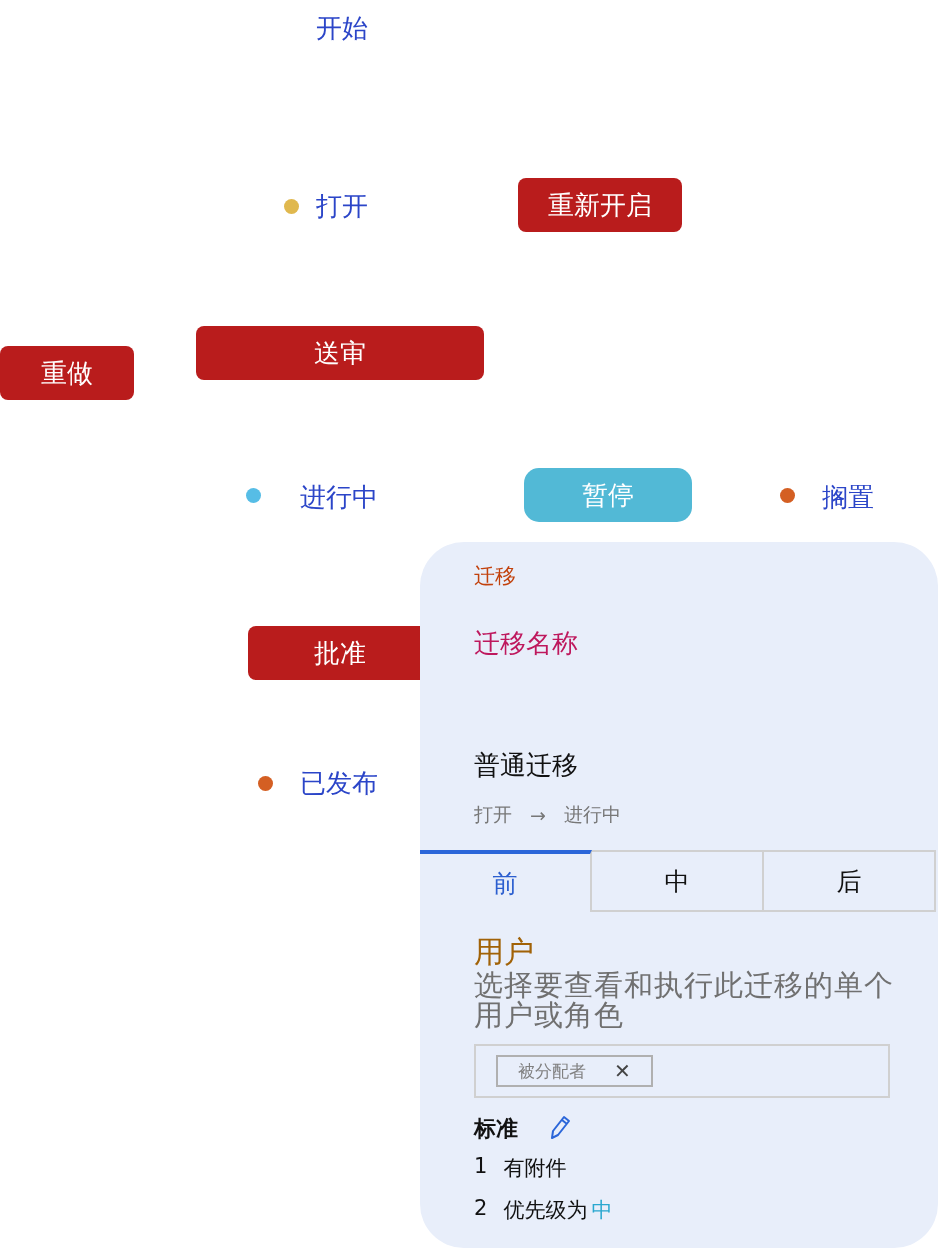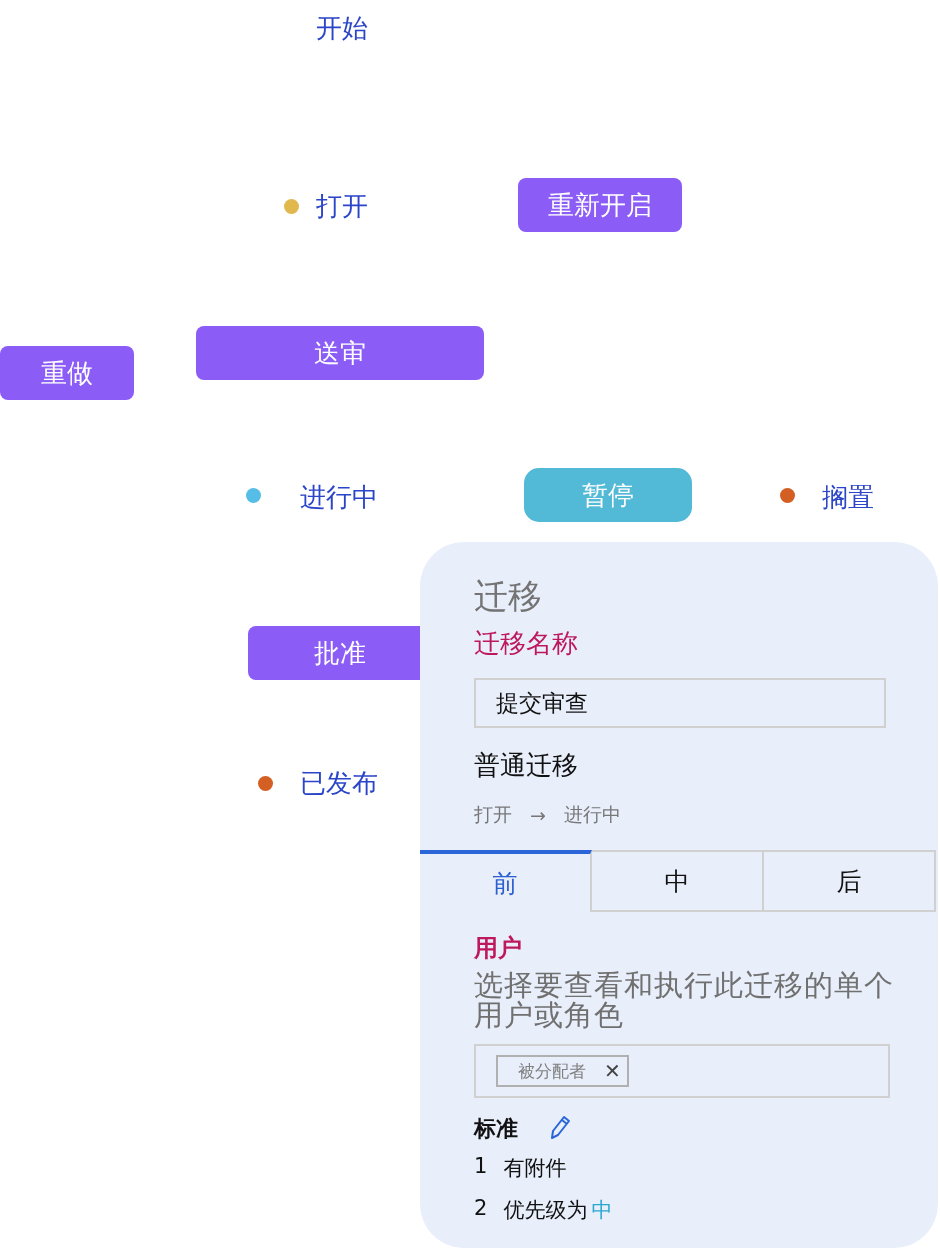--- a/index.html
+++ b/index.html
@@ -1,43 +1,43 @@
 <!DOCTYPE html>
 <html><head>
 <meta charset="utf-8">
 <style>
   html, body { margin:0; padding:0; }
   body { width:940px; height:1248px; position:relative; background:#ffffff; overflow:hidden;
          font-family:"DejaVu Sans", "Liberation Sans", sans-serif; }
   .node-label { position:absolute; color:#2b45c8; font-size:26px; line-height:30px; white-space:nowrap; }
   .dot { position:absolute; width:15px; height:15px; border-radius:50%; }
   .btn { position:absolute; height:54px; border-radius:8px; color:#ffffff; font-size:26px;
-         display:flex; align-items:center; justify-content:center; background:#8b5cf6; cursor:pointer; }
+         display:flex; align-items:center; justify-content:center; background:#b91c1c; cursor:pointer; }
   .btn.teal { background:#52b9d6;border-radius:15px; }
 
   .panel { position:absolute; left:420px; top:542px; width:518px; height:706px; background:#e8eefa;
            border-radius:44px 44px 44px 44px; }
   .panel .txt { position:absolute; left:54px; white-space:nowrap; }
-  .panel-title { top:32px; font-size:34px; color:#737373; }
+  .panel-title { top:20px; font-size:21px; color:#c2410c; }
   .name-label { top:84px; font-size:26px; color:#be185d; }
   .name-input { position:absolute; left:54px; top:136px; width:412px; height:50px; border:2px solid #d0d0d0;
                 background:#e8eefa; box-sizing:border-box; font-size:23px; color:#111; padding-left:20px;
                 display:flex; align-items:center; }
   .type-label { top:206px; font-size:26px; color:#111; }
   .path { position:absolute; left:54px; top:260px; font-size:19px; color:#777; display:flex; gap:18px; align-items:center; }
   .tabs { position:absolute; left:0; top:308px; width:516px; height:62px; display:flex; }
   .tab { flex:1; display:flex; align-items:center; justify-content:center; font-size:25px; color:#111;
          box-sizing:border-box; border:2px solid #d0d0d0; border-left:none; cursor:pointer; }
   .tab.active { color:#2b5ecf; border:none; border-top:4px solid #2b66d9; border-right:2px solid #d0d0d0; }
   .tab:last-child { border-right:2px solid #d0d0d0; }
-  .users-title { top:390px; font-size:24px; color:#be185d; font-weight:bold; }
+  .users-title { top:390px; font-size:30px; color:#a16207; font-weight:normal; }
   .users-desc { position:absolute; left:54px; top:428px; width:420px; font-size:29px; color:#707070; line-height:30px; letter-spacing:1px; }
   .user-box { position:absolute; left:54px; top:502px; width:416px; height:54px; border:2px solid #d0d0d0; box-sizing:border-box; }
   .chip { position:absolute; left:20px; top:9px; height:32px; border:2px solid #b0b0b0; box-sizing:border-box;
-          display:flex; align-items:center; padding:0 6px 0 20px; gap:18px; font-size:17px; color:#808080; }
+          display:flex; align-items:center; padding:0 20px 0 20px; gap:28px; font-size:17px; color:#808080; }
   .chip .x { font-size:20px; color:#444; cursor:pointer; }
   .criteria { position:absolute; left:54px; top:572px; display:flex; align-items:center; gap:30px; }
   .criteria span.t { font-size:22px; color:#111; font-weight:bold; }
   .crit-item { position:absolute; left:54px; font-size:21px; color:#111; display:flex; gap:16px; white-space:nowrap; }
   .crit-item .hl { color:#2aa8d0; }
 </style>
 </head>
 <body>
 
 <div class="node-label" style="left:316px;top:13px;">开始</div>
@@ -58,21 +58,20 @@
 <div class="btn" style="left:248px;top:626px;width:200px;border-radius:8px 0 0 8px;">
     <span style="margin-right:16px;">批准</span>
   </div>
 
 <div class="dot" style="left:258px;top:776px;background:#d45f23;"></div>
 <div class="node-label" style="left:300px;top:768px;">已发布</div>
 
 <div class="panel">
   <div class="txt panel-title">迁移</div>
   <div class="txt name-label">迁移名称</div>
-  <div class="name-input">提交审查</div>
   <div class="txt type-label">普通迁移</div>
   <div class="path">
     <span>打开</span>
     <span>→</span>
     <span>进行中</span>
   </div>
 
   <div class="tabs">
     <div class="tab active">前</div>
     <div class="tab">中</div>

